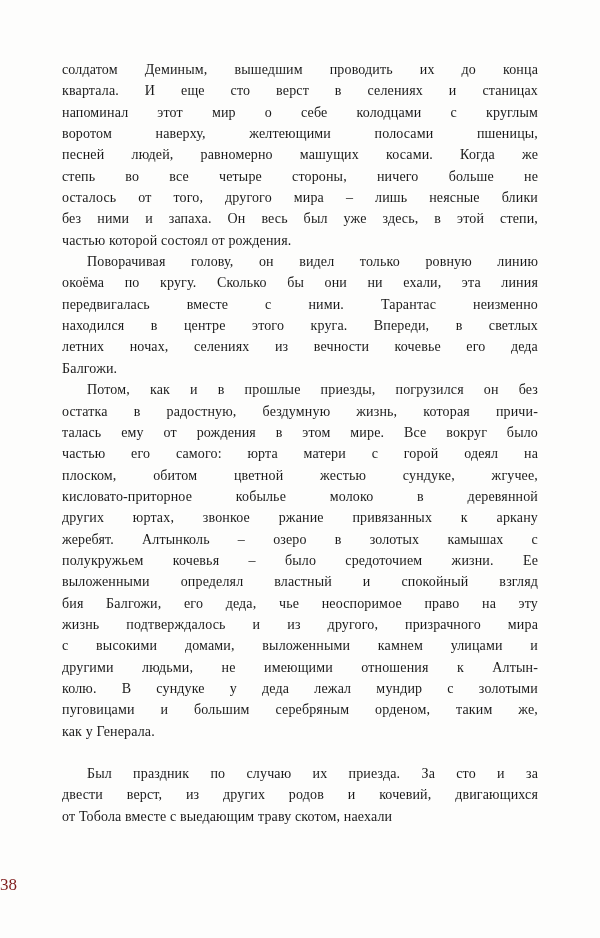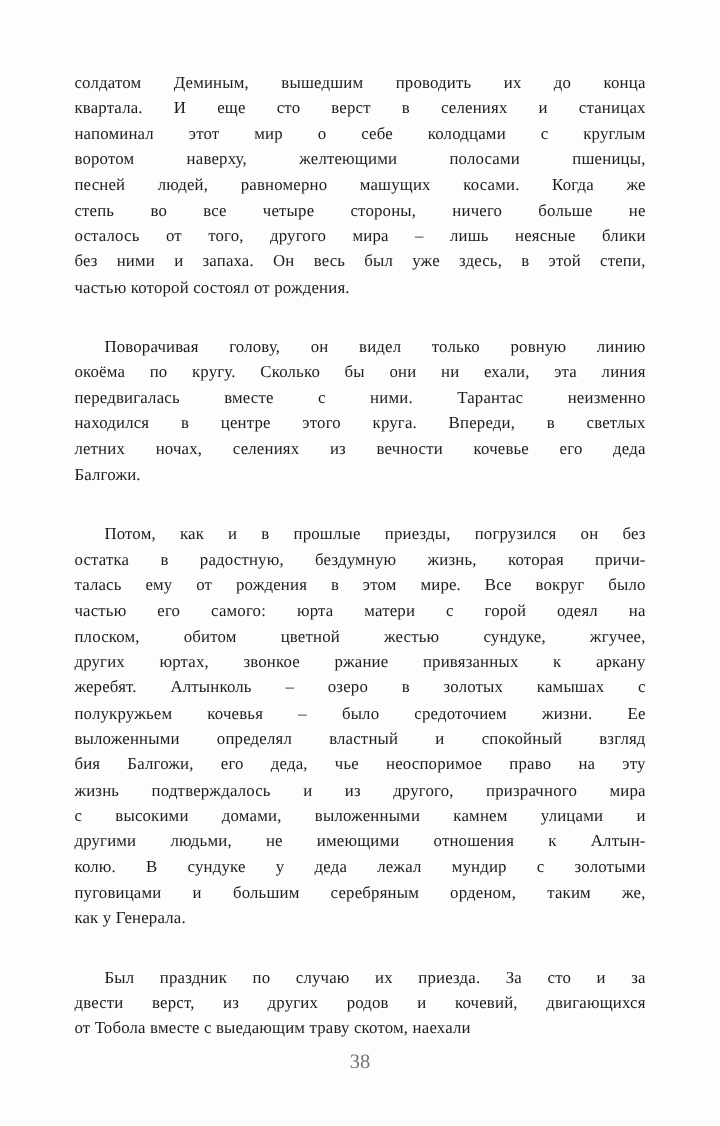--- a/index.html
+++ b/index.html
@@ -40,31 +40,29 @@
     letter-spacing: 0.15px;
     text-align: justify;
     text-align-last: justify;
     white-space: normal;
   }
   .line.last {
     text-align-last: left;
   }
   .para.indent .line.first {
     text-indent: 25px;
-    margin-top: 28px;
   }
   .page-number {
     position: absolute;
     left: 0;
     top: 874px;
     width: 100%;
-    text-align: center;
     font-size: 17px;
     line-height: 22px;
-    color: #737373;
+    color: #7f1d1d;
   }
 </style>
 </head>
 <body>
 
 <div class="book-page">
   <div class="text-block">
       <div class="para">
         <div class="line first">солдатом Деминым, вышедшим проводить их до конца</div>
         <div class="line">квартала. И еще сто верст в селениях и станицах</div>
@@ -83,20 +81,21 @@
         <div class="line">находился в центре этого круга. Впереди, в светлых</div>
         <div class="line">летних ночах, селениях из вечности кочевье его деда</div>
         <div class="line last">Балгожи.</div>
       </div>
       <div class="para indent">
         <div class="line first">Потом, как и в прошлые приезды, погрузился он без</div>
         <div class="line">остатка в радостную, бездумную жизнь, которая причи-</div>
         <div class="line">талась ему от рождения в этом мире. Все вокруг было</div>
         <div class="line">частью его самого: юрта матери с горой одеял на</div>
         <div class="line">плоском, обитом цветной жестью сундуке, жгучее,</div>
+        <div class="line">кисловато-приторное кобылье молоко в деревянной</div>
         <div class="line">других юртах, звонкое ржание привязанных к аркану</div>
         <div class="line">жеребят. Алтынколь – озеро в золотых камышах с</div>
         <div class="line">полукружьем кочевья – было средоточием жизни. Ее</div>
         <div class="line">выложенными определял властный и спокойный взгляд</div>
         <div class="line">бия Балгожи, его деда, чье неоспоримое право на эту</div>
         <div class="line">жизнь подтверждалось и из другого, призрачного мира</div>
         <div class="line">с высокими домами, выложенными камнем улицами и</div>
         <div class="line">другими людьми, не имеющими отношения к Алтын-</div>
         <div class="line">колю. В сундуке у деда лежал мундир с золотыми</div>
         <div class="line">пуговицами и большим серебряным орденом, таким же,</div>

